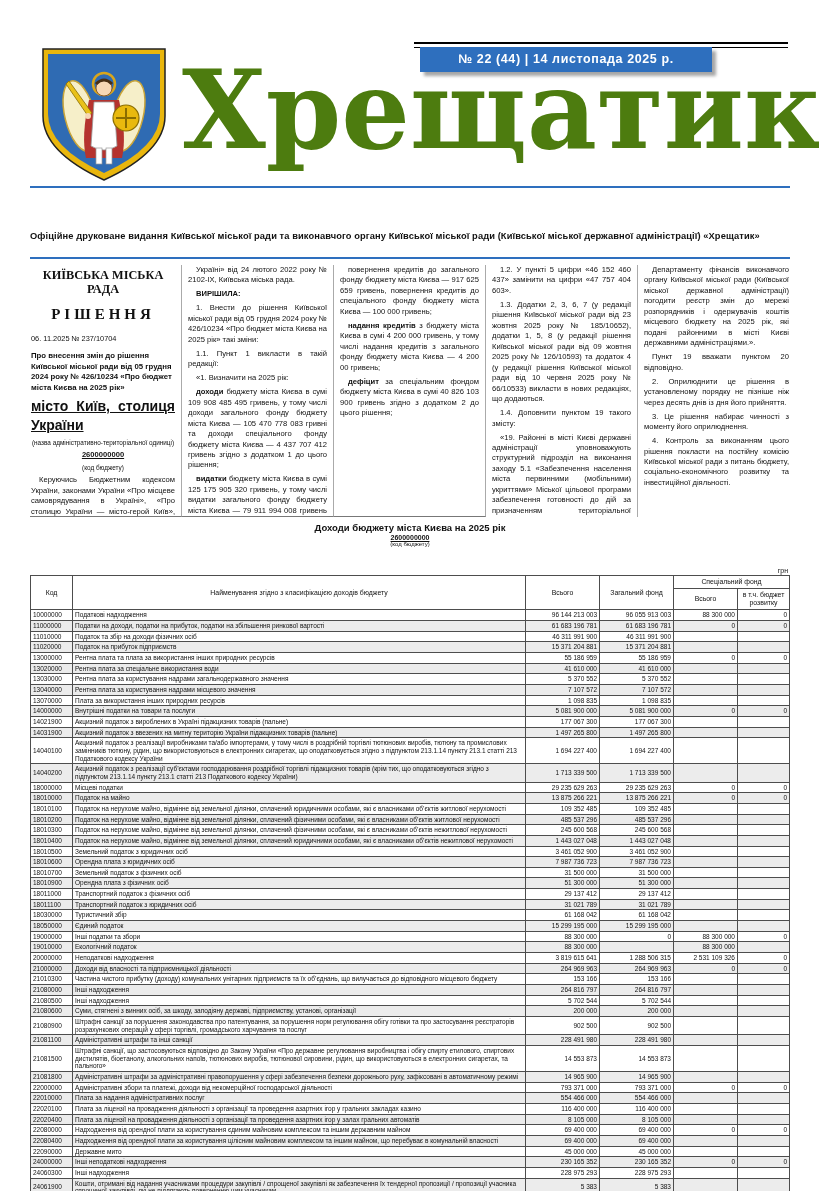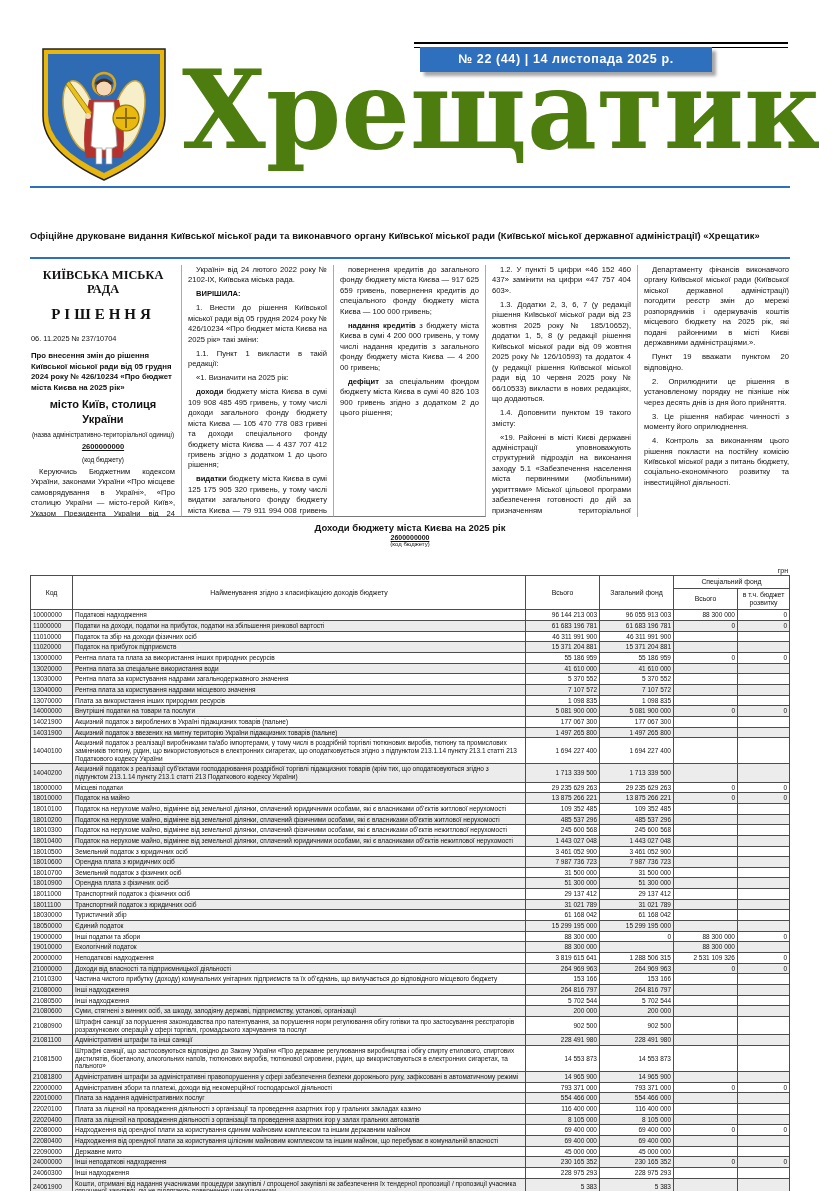--- a/index.html
+++ b/index.html
@@ -29,21 +29,21 @@
   .col:first-child{padding-left:1px;}
   .col:last-child{border-right:none;padding-right:1px;}
   .col-endrule{border-bottom:1px solid #777;}
   .col p{margin:0 0 3.5px;text-indent:8px;}
   .org{font-family:"Liberation Serif",serif;font-weight:bold;font-size:12.3px;
        text-align:center;margin:3px 0 1px;line-height:1.15;}
   .doctype{font-family:"Liberation Serif",serif;font-weight:bold;font-size:15px;
            letter-spacing:4px;text-align:center;margin:8px 0 9px;}
   .datenum{font-size:7.4px;margin:0 0 7px;}
   .btitle{font-weight:bold;text-align:left;font-size:7.8px;margin:0 0 6px;text-indent:0 !important;line-height:1.35;}
-  .place{font-weight:bold;text-align:center;font-size:11px;margin:0 0 1px;text-indent:0 !important;}
+  .place{font-weight:bold;text-decoration:underline;font-size:14px;margin:0 0 1px;text-indent:0 !important;}
   .small-note{text-align:center;font-size:6.4px;margin:0 0 4px;text-indent:0 !important;line-height:1.2;}
   .codeu{font-weight:bold;text-align:center;text-decoration:underline;font-size:7.6px;margin:0;text-indent:0 !important;}
 
   
   .appendix{width:352px;margin-left:auto;margin-top:3px;text-align:center;
             font-style:italic;font-size:7.2px;line-height:1.4;}
   .appendix .a1{font-weight:bold;}
 
   
   .tbl-title{text-align:center;font-weight:bold;font-size:9.5px;margin-top:5px;}

